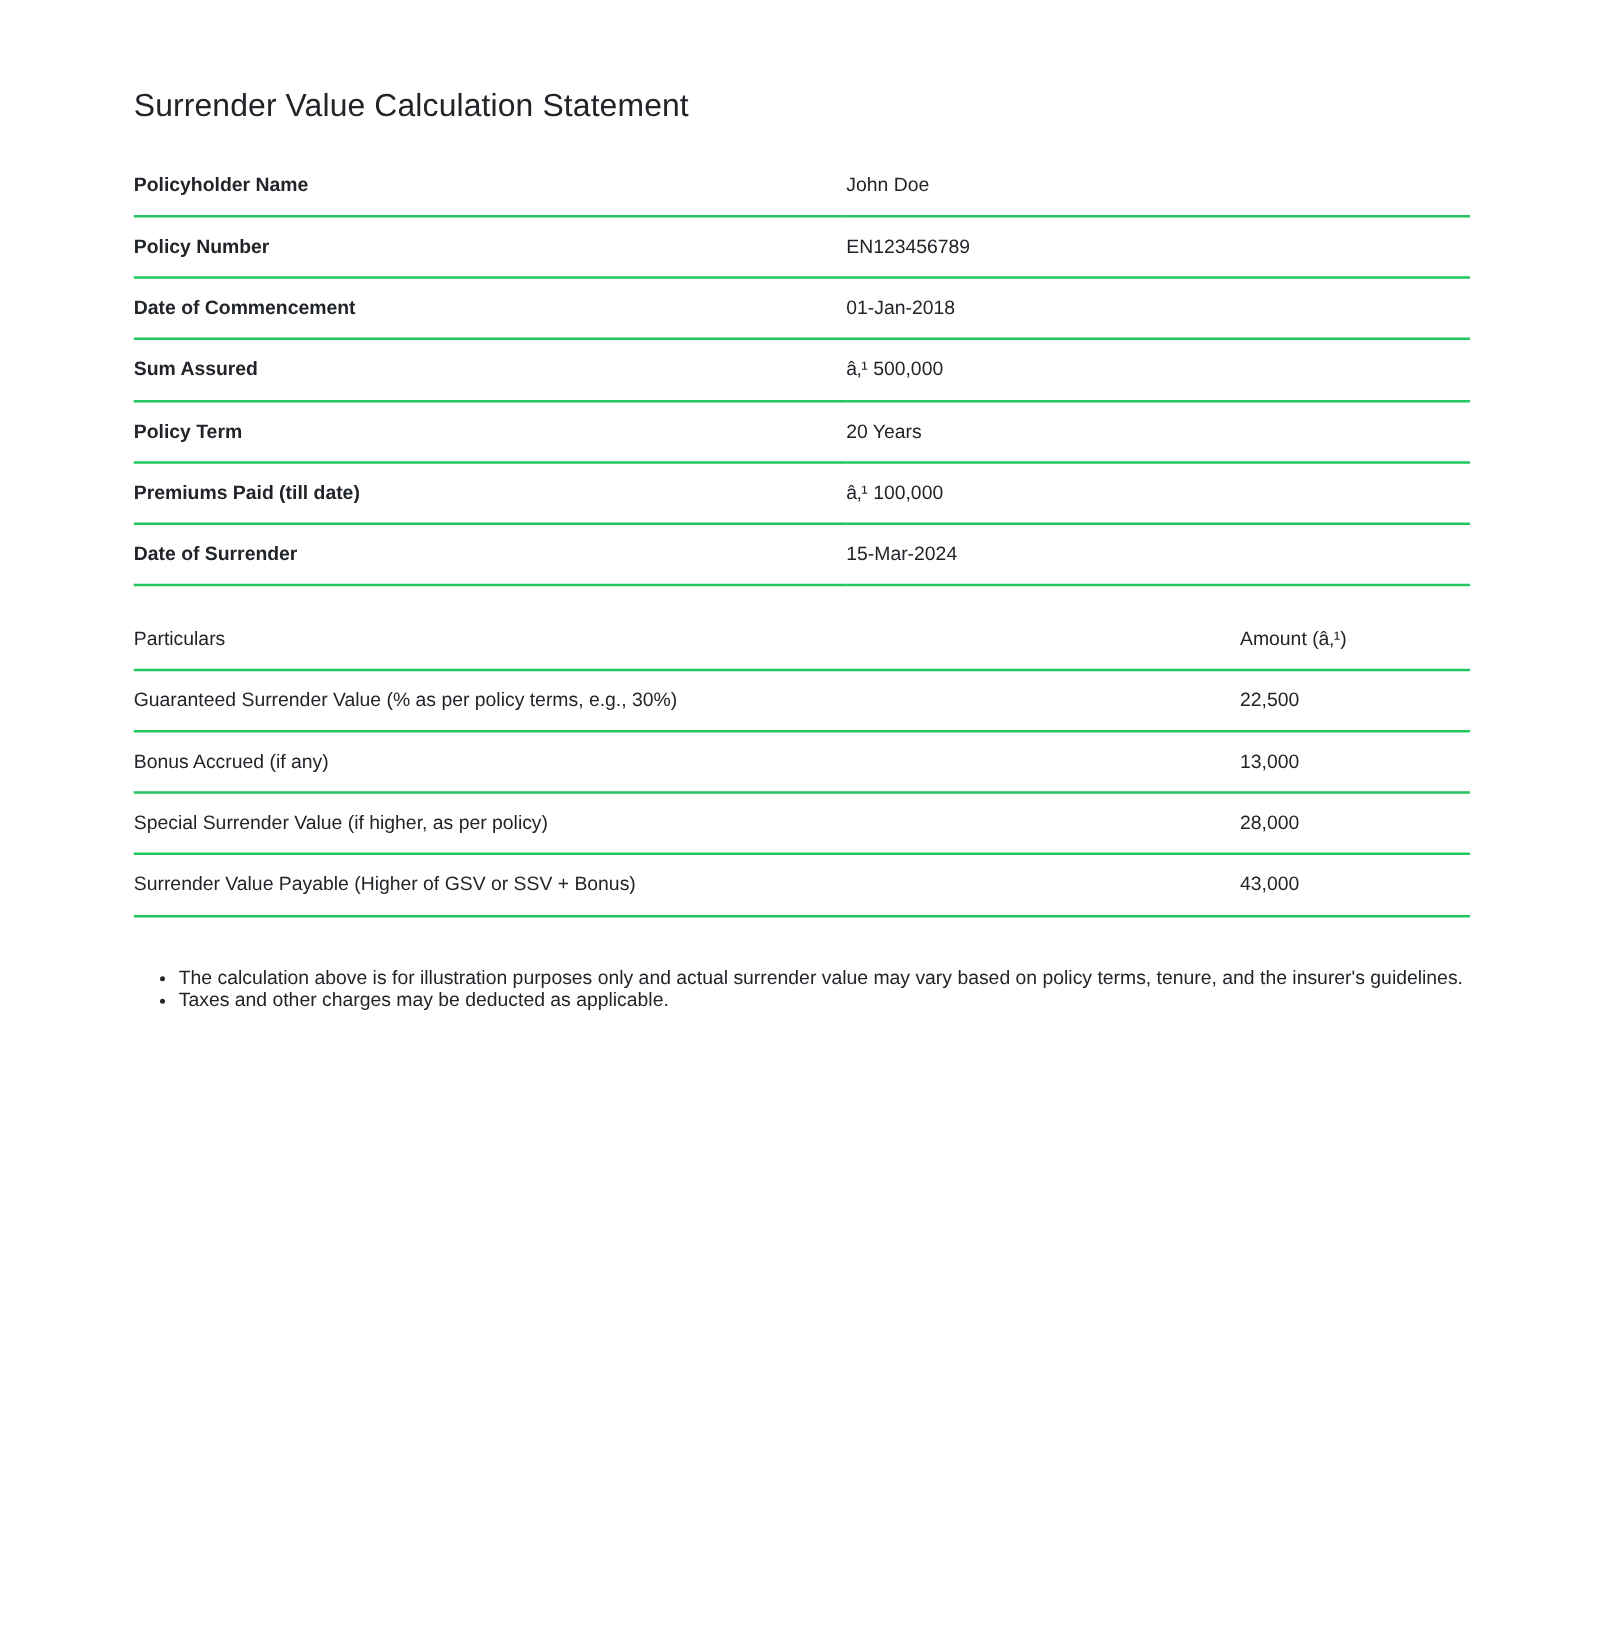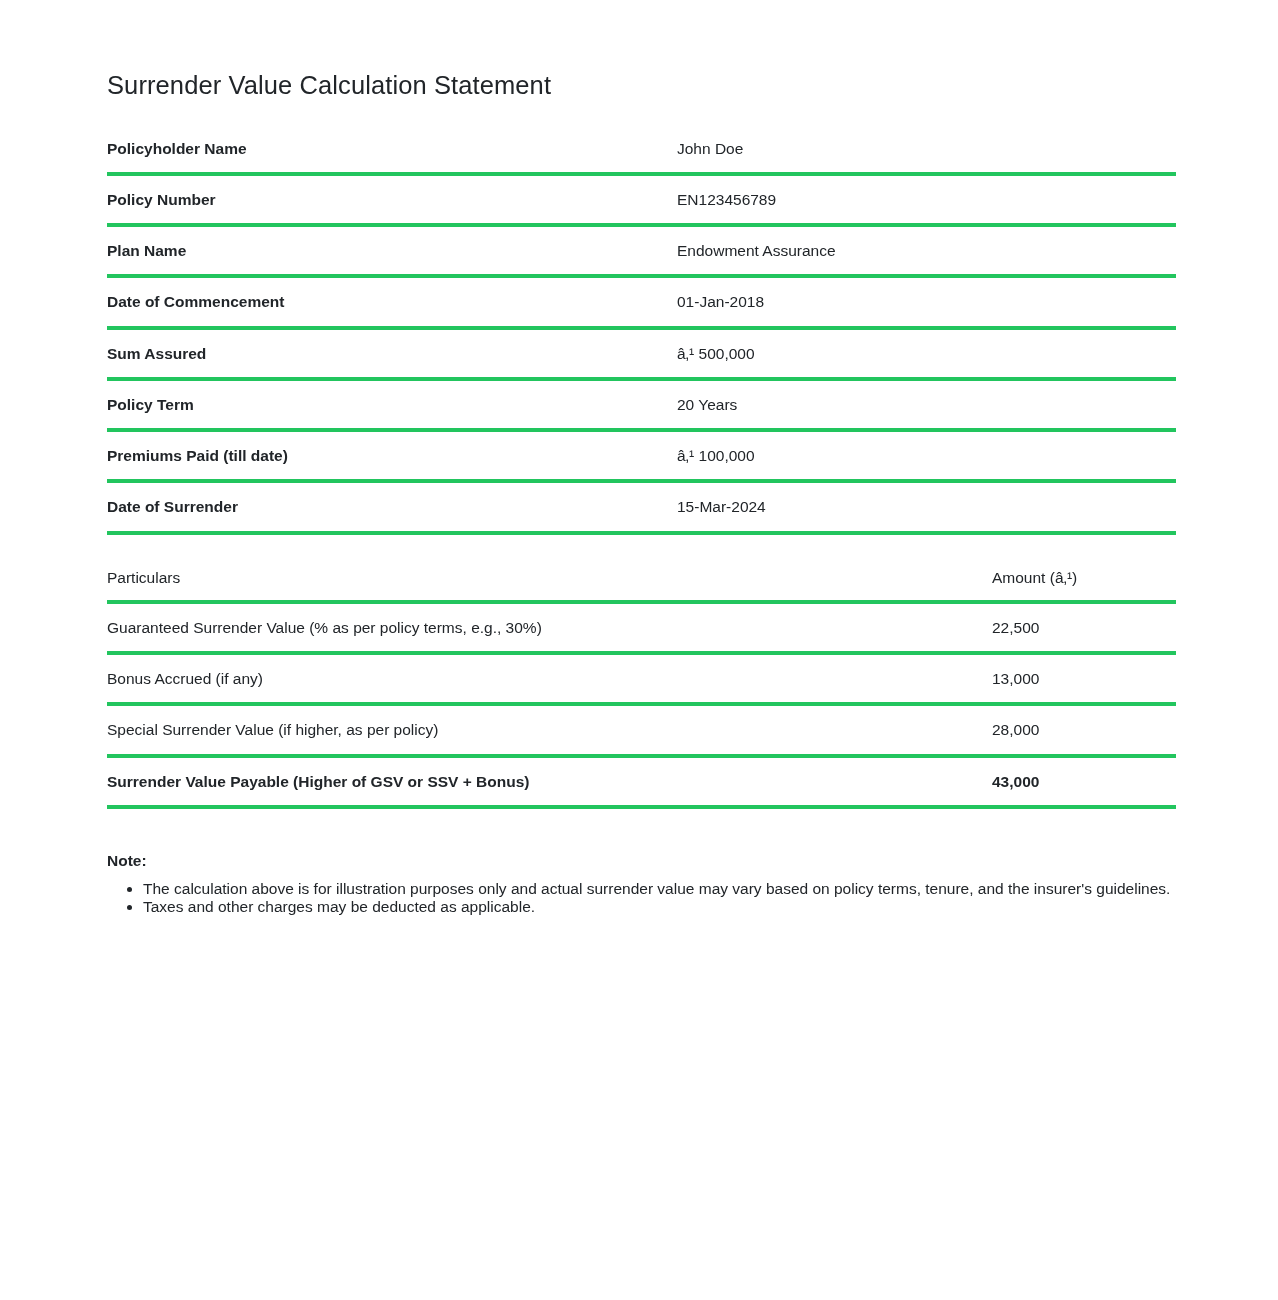--- a/index.html
+++ b/index.html
@@ -60,41 +60,41 @@
   table.info-table col.c-label { width: 570px; }
   table.info-table col.c-value { width: 499px; }
 
   table.calc-table {
     margin-top: 20px;
   }
   table.calc-table col.c-particular { width: 885px; }
   table.calc-table col.c-amount { width: 184px; }
 
   .data-table td, .data-table th {
-    border-bottom: 4px solid #22c55e;
+    border-bottom: 2px solid #22c55e;
     padding: 12px 8px 12px 0;
     text-align: left;
     vertical-align: top;
     line-height: 1.5;
     font-weight: 400;
   }
 
   .data-table th {
     font-weight: 400;
     padding-top: 11px;
     padding-bottom: 11px;
     margin-left: 19px;
   }
 
   .data-table td.label-cell {
     font-weight: 700;
   }
 
   .data-table tr.total-row td {
-    font-weight: 700;
+    font-weight: 400;
   }
 
   .note-block {
     margin-top: 40px;
   }
   .note-heading {
     font-size: 15.5px;
     font-weight: 700;
     line-height: 1.5;
     margin: 0;
@@ -127,24 +127,20 @@
         <col class="c-value">
       </colgroup>
       <tbody>
           <tr>
             <td class="label-cell">Policyholder Name</td>
             <td>John Doe</td>
           </tr>
           <tr>
             <td class="label-cell">Policy Number</td>
             <td>EN123456789</td>
-          </tr>
-          <tr>
-            <td class="label-cell">Plan Name</td>
-            <td>Endowment Assurance</td>
           </tr>
           <tr>
             <td class="label-cell">Date of Commencement</td>
             <td>01-Jan-2018</td>
           </tr>
           <tr>
             <td class="label-cell">Sum Assured</td>
             <td>â‚¹ 500,000</td>
           </tr>
           <tr>
@@ -188,21 +184,20 @@
             <td>28,000</td>
           </tr>
           <tr class="total-row">
             <td>Surrender Value Payable (Higher of GSV or SSV + Bonus)</td>
             <td>43,000</td>
           </tr>
         </tbody>
     </table>
 
     <div class="note-block">
-      <p class="note-heading">Note:</p>
       <ul class="note-list">
           <li>The calculation above is for illustration purposes only and actual surrender value may vary based on policy terms, tenure, and the insurer's guidelines.</li>
           <li>Taxes and other charges may be deducted as applicable.</li>
         </ul>
     </div>
 
   </div>
 </div>
 
 </body></html>

